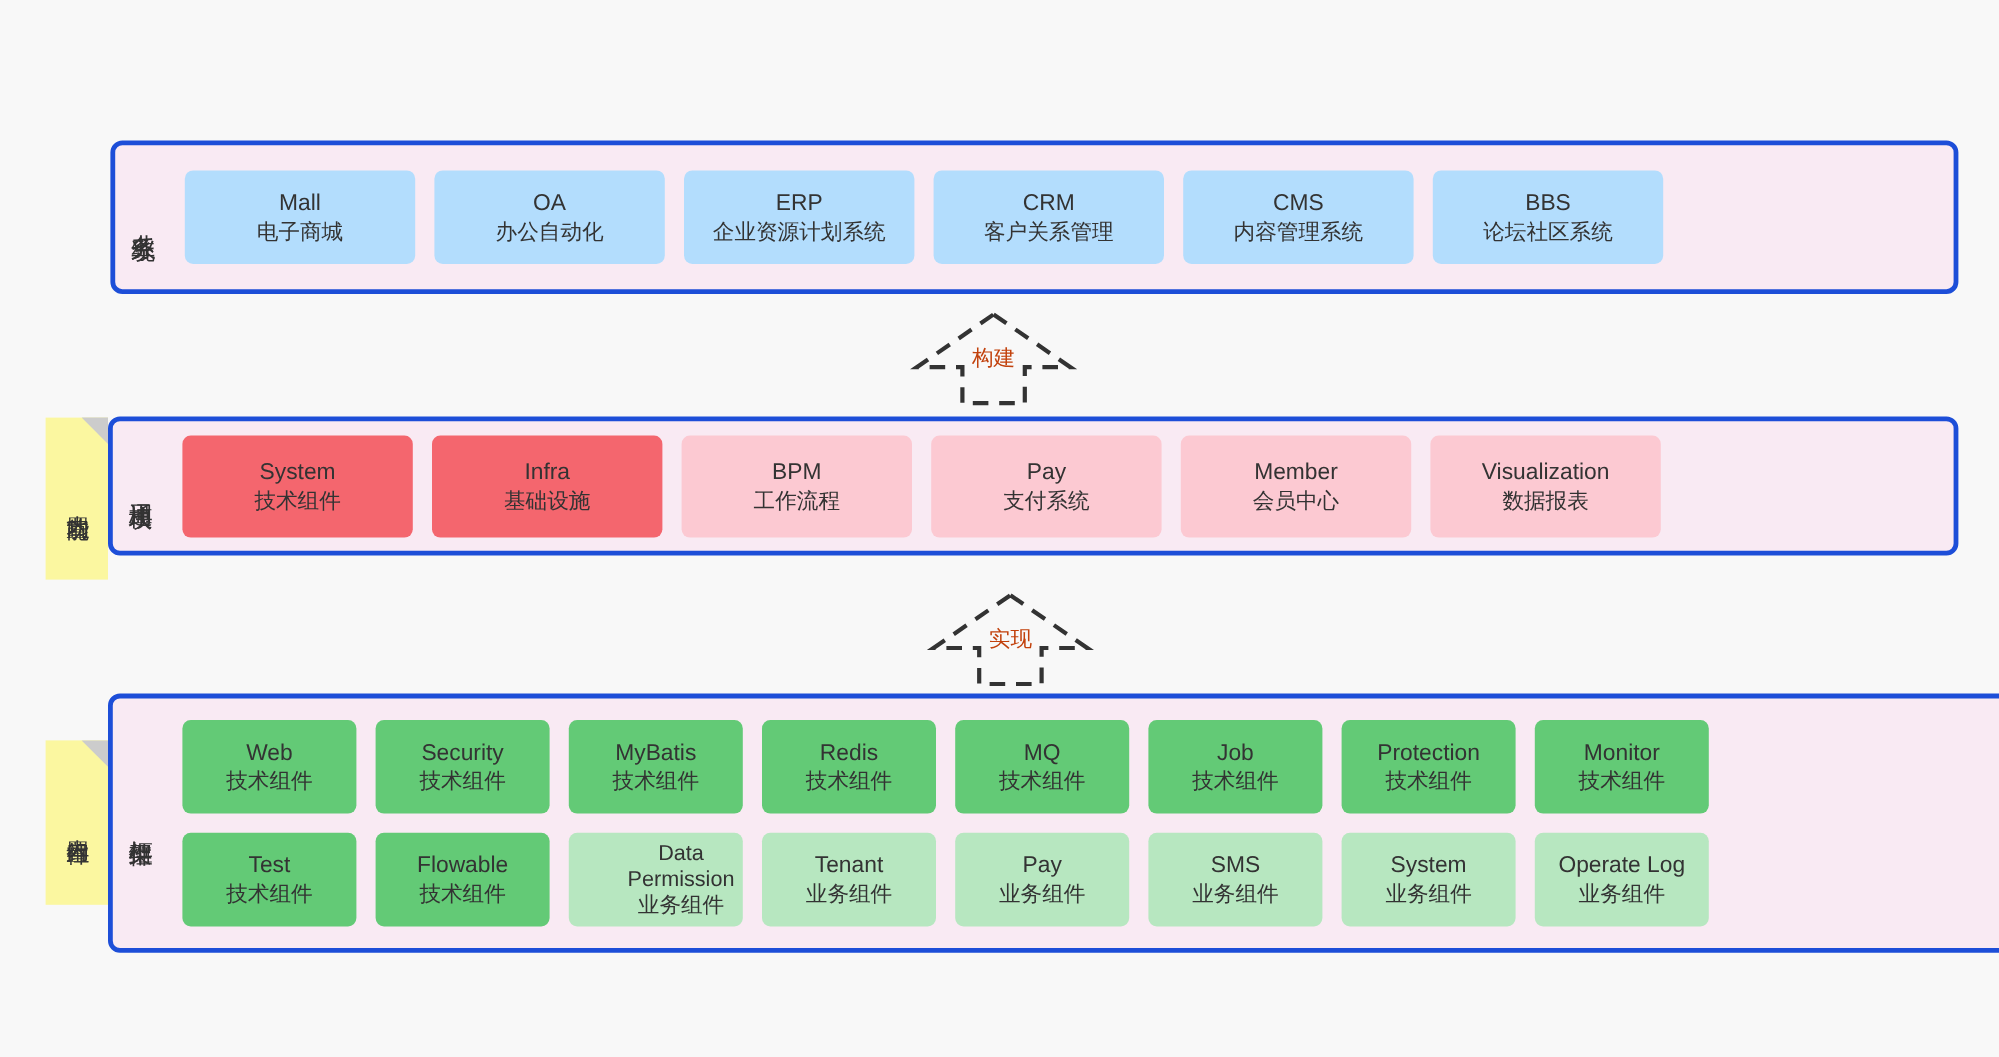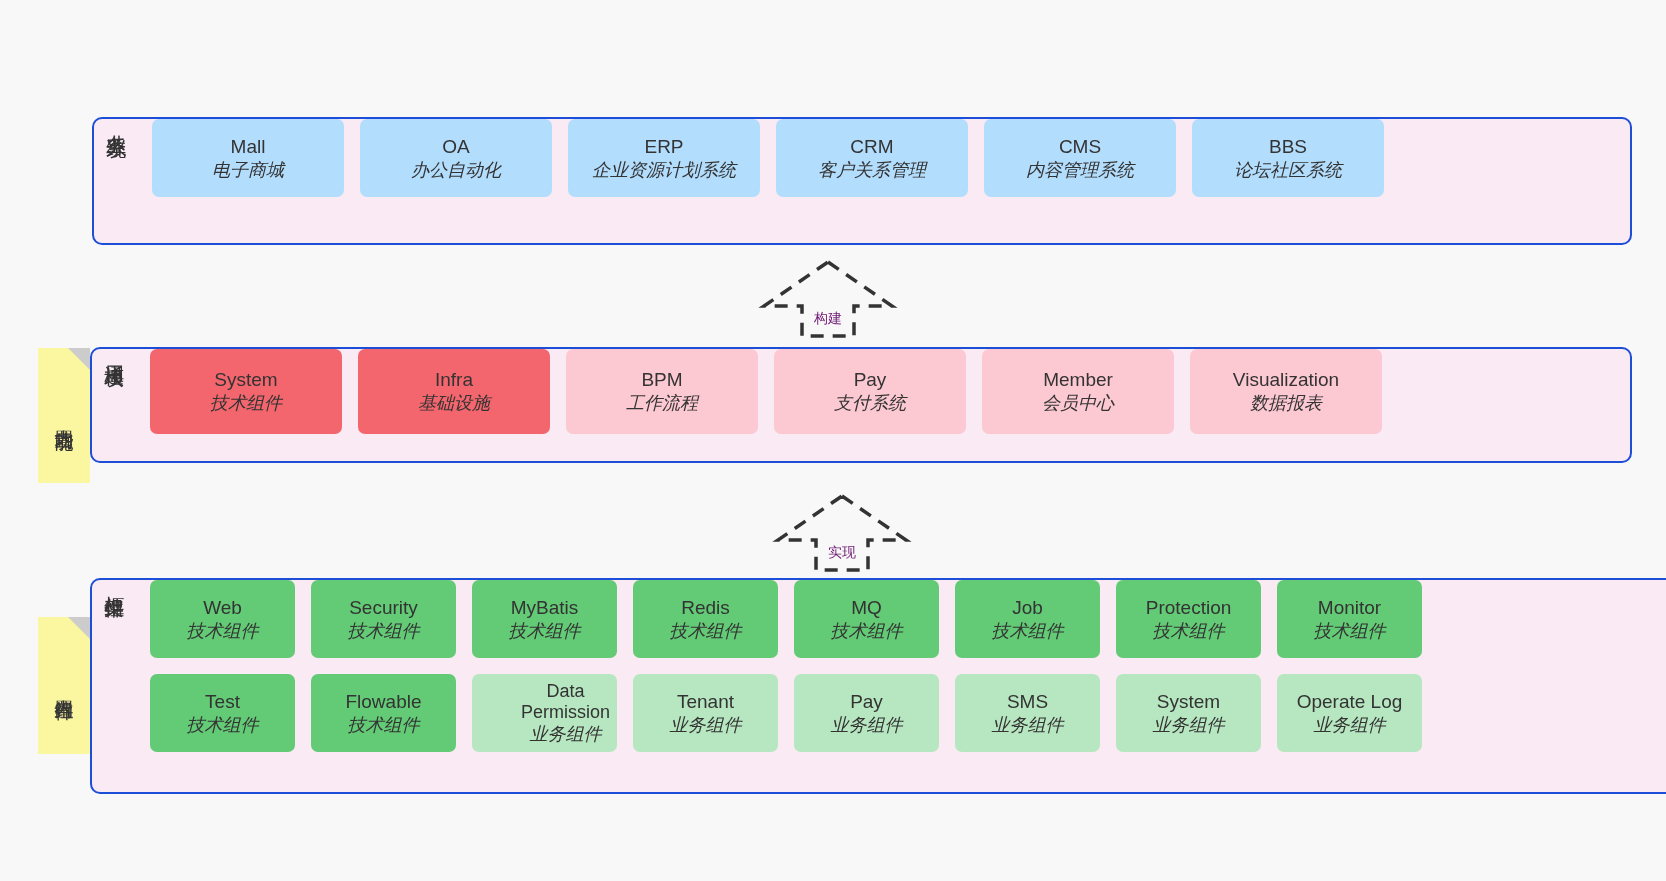--- a/index.html
+++ b/index.html
@@ -15,24 +15,24 @@
     position: relative;
     width: 1666px;
     height: 881px;
     background: #f8f8f8;
   }
 
   
   .layer {
     position: absolute;
     background: #f9eaf3;
-    border: 2px solid #1d4ed8;
+    border: 4px solid #1d4ed8;
     border-radius: 10px;
     display: flex;
-    align-items: flex-start;
+    align-items: center;
   }
   .layer-title {
     width: 44px;
     flex: 0 0 44px;
     display: flex;
     align-items: center;
     justify-content: center;
     font-size: 20px;
     line-height: 1.18;
     color: #333333;
@@ -63,21 +63,21 @@
     flex-direction: column;
     align-items: center;
     justify-content: center;
     text-align: center;
     font-size: 19px;
     line-height: 1.25;
     color: #333333;
     padding: 4px 6px;
     user-select: none;
   }
-  .node .sub { font-size: 18px; font-style: italic; }
+  .node .sub { font-size: 18px; }
 
   
   .layer-biz .node { background: #b3ddfd; width: 192px; height: 78px; }
 
   
   .layer-mod .node { width: 192px; height: 85px; }
   .node.red   { background: #f4666e; }
   .node.pink  { background: #fcc9d2; }
 
   
@@ -112,28 +112,27 @@
   }
 
   
   .arrow {
     position: absolute;
     user-select: none;
   }
   .arrow svg { display: block; }
   .arrow-label {
     position: absolute;
-    font-size: 14px;
-    color: #701a75;
+    font-size: 18px;
+    color: #c2410c;
     left: 50%;
     transform: translateX(-50%);
     background: transparent;
     white-space: nowrap;
     user-select: none;
-    margin-top: 24px;
   }
 </style>
 </head>
 <body>
 
 <div id="canvas">
 
   <div class="layer layer-biz" style="left:92px; top:117px; width:1540px; height:128px;">
     <div class="layer-title">业务系统</div>
     <div class="layer-body">

